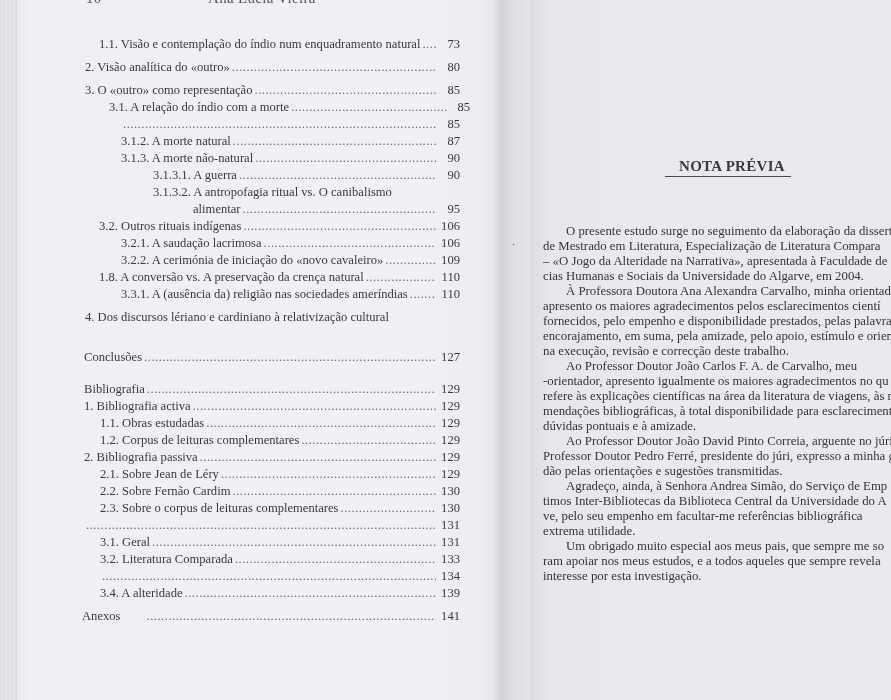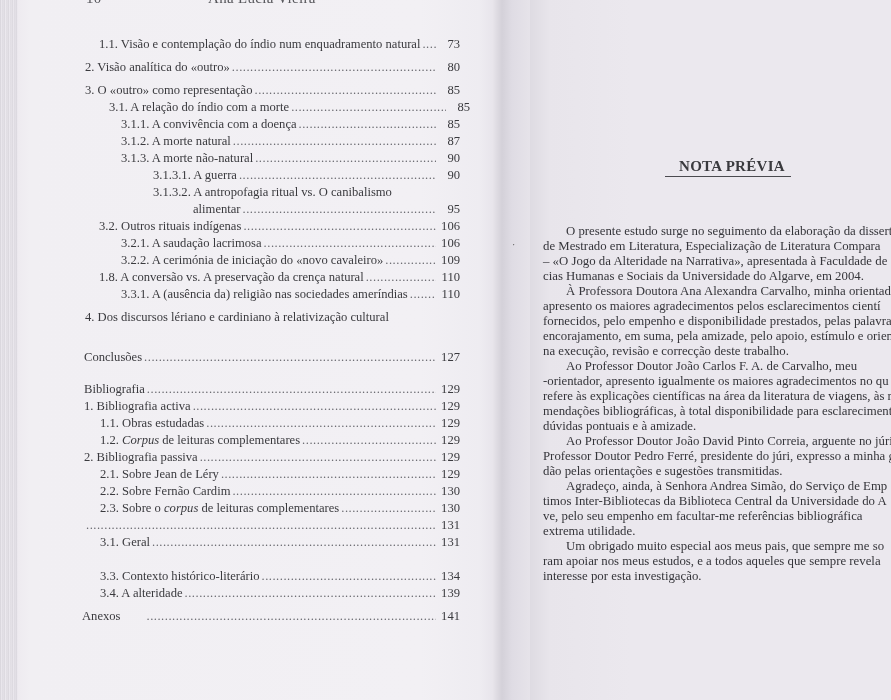--- a/index.html
+++ b/index.html
@@ -40,21 +40,21 @@
   }
   .toc-row .lbl { flex: 0 0 auto; }
   .toc-row .dots {
     flex: 1 1 auto; overflow: hidden; margin: 0 2px; color: #6a6a70;
     letter-spacing: 0.5px;
   }
   .toc-row .dots::after {
     content: "..............................................................................................................................................................................";
   }
   .toc-row .pg { flex: 0 0 auto; width: 22px; text-align: right; }
-  .it { font-style: italic; }
+  .it { }
 
   .nota-title {
     position: absolute; left: 679px; top: 158px; font-size: 15px; font-weight: bold;
     color: #3a3a3e; letter-spacing: 0.3px;
   }
   .nota-underline {
     position: absolute; left: 665px; top: 176px; width: 126px; height: 1px; background: #4a4a4f;
   }
   .para-line {
     position: absolute; font-size: 12.8px; line-height: 15px; white-space: nowrap; color: #35353a;
@@ -86,21 +86,20 @@
           <span class="lbl">3. O «outro» como representação</span>
           <span class="dots"></span>
           <span class="pg">85</span>
         </div>
       <div class="toc-row" style="left:109px;top:99px;width:361px">
           <span class="lbl">3.1. A relação do índio com a morte</span>
           <span class="dots"></span>
           <span class="pg">85</span>
         </div>
       <div class="toc-row" style="left:121px;top:116px;width:339px">
-          <span class="lbl">3.1.1. A convivência com a doença</span>
           <span class="dots"></span>
           <span class="pg">85</span>
         </div>
       <div class="toc-row" style="left:121px;top:133px;width:339px">
           <span class="lbl">3.1.2. A morte natural</span>
           <span class="dots"></span>
           <span class="pg">87</span>
         </div>
       <div class="toc-row" style="left:121px;top:150px;width:339px">
           <span class="lbl">3.1.3. A morte não-natural</span>
@@ -195,22 +194,26 @@
         </div>
       <div class="toc-row" style="left:84px;top:517px;width:376px">
           <span class="dots"></span>
           <span class="pg">131</span>
         </div>
       <div class="toc-row" style="left:100px;top:534px;width:360px">
           <span class="lbl">3.1. Geral</span>
           <span class="dots"></span>
           <span class="pg">131</span>
         </div>
+      <div class="toc-row" style="left:100px;top:551px;width:360px">
+          <span class="lbl">3.2. Literatura Comparada</span>
+          <span class="dots"></span>
+          <span class="pg">133</span>
+        </div>
       <div class="toc-row" style="left:100px;top:568px;width:360px">
-          <span class="lbl">3.3. Contexto histórico-literário</span>
           <span class="dots"></span>
           <span class="pg">134</span>
         </div>
       <div class="toc-row" style="left:100px;top:585px;width:360px">
           <span class="lbl">3.4. A alteridade</span>
           <span class="dots"></span>
           <span class="pg">139</span>
         </div>
       <div class="toc-row" style="left:82px;top:608px;width:378px">
           <span class="lbl" style="margin-right:24px">Anexos</span>

